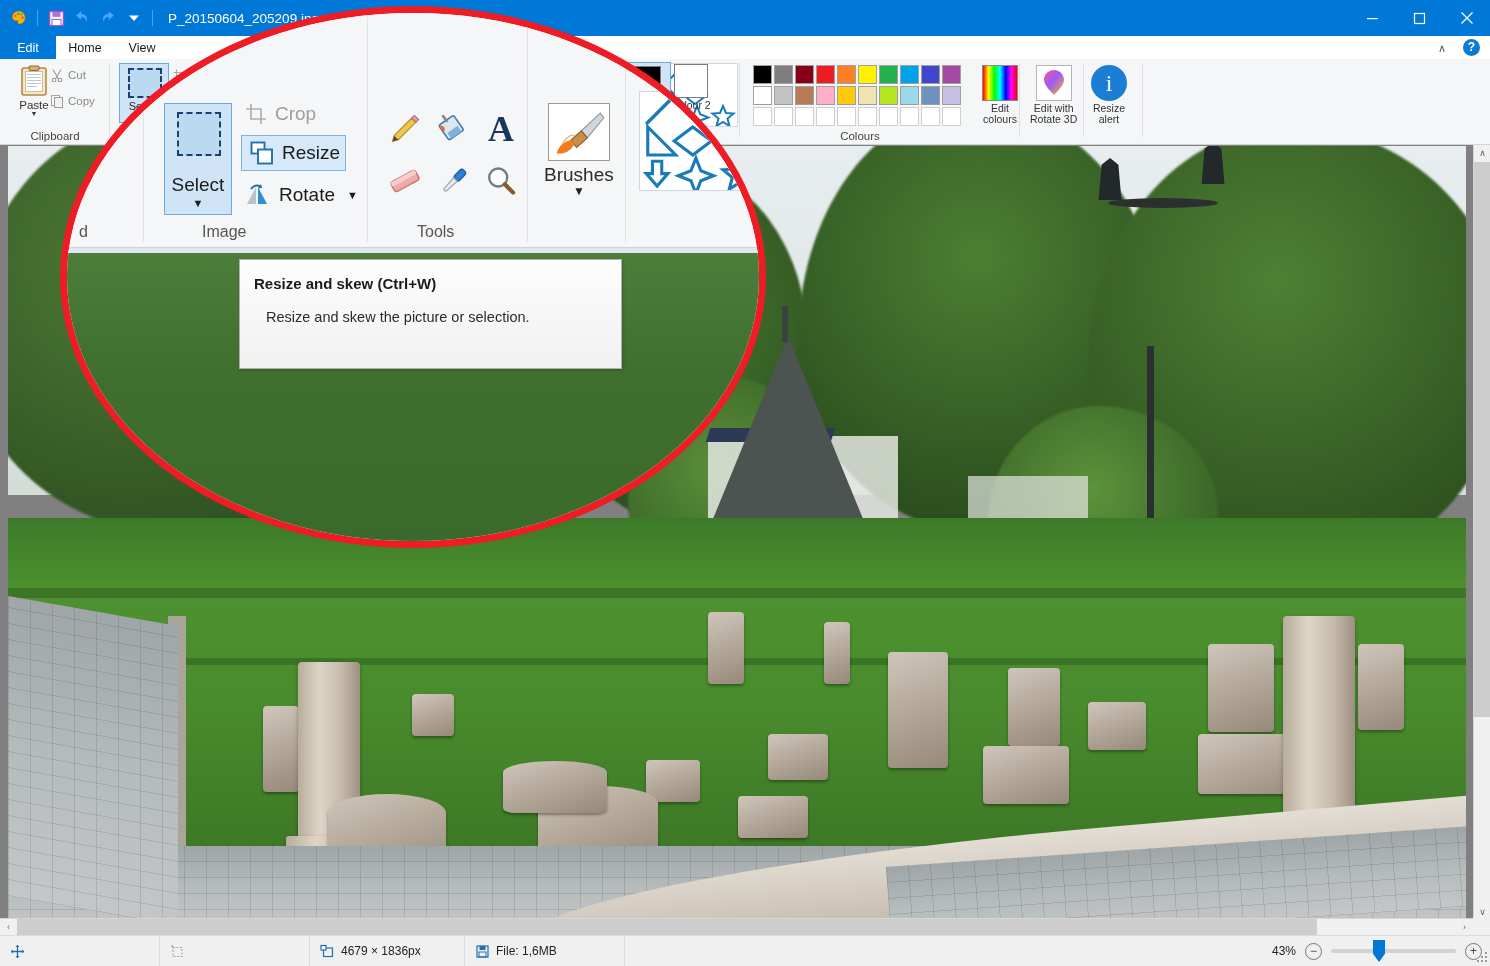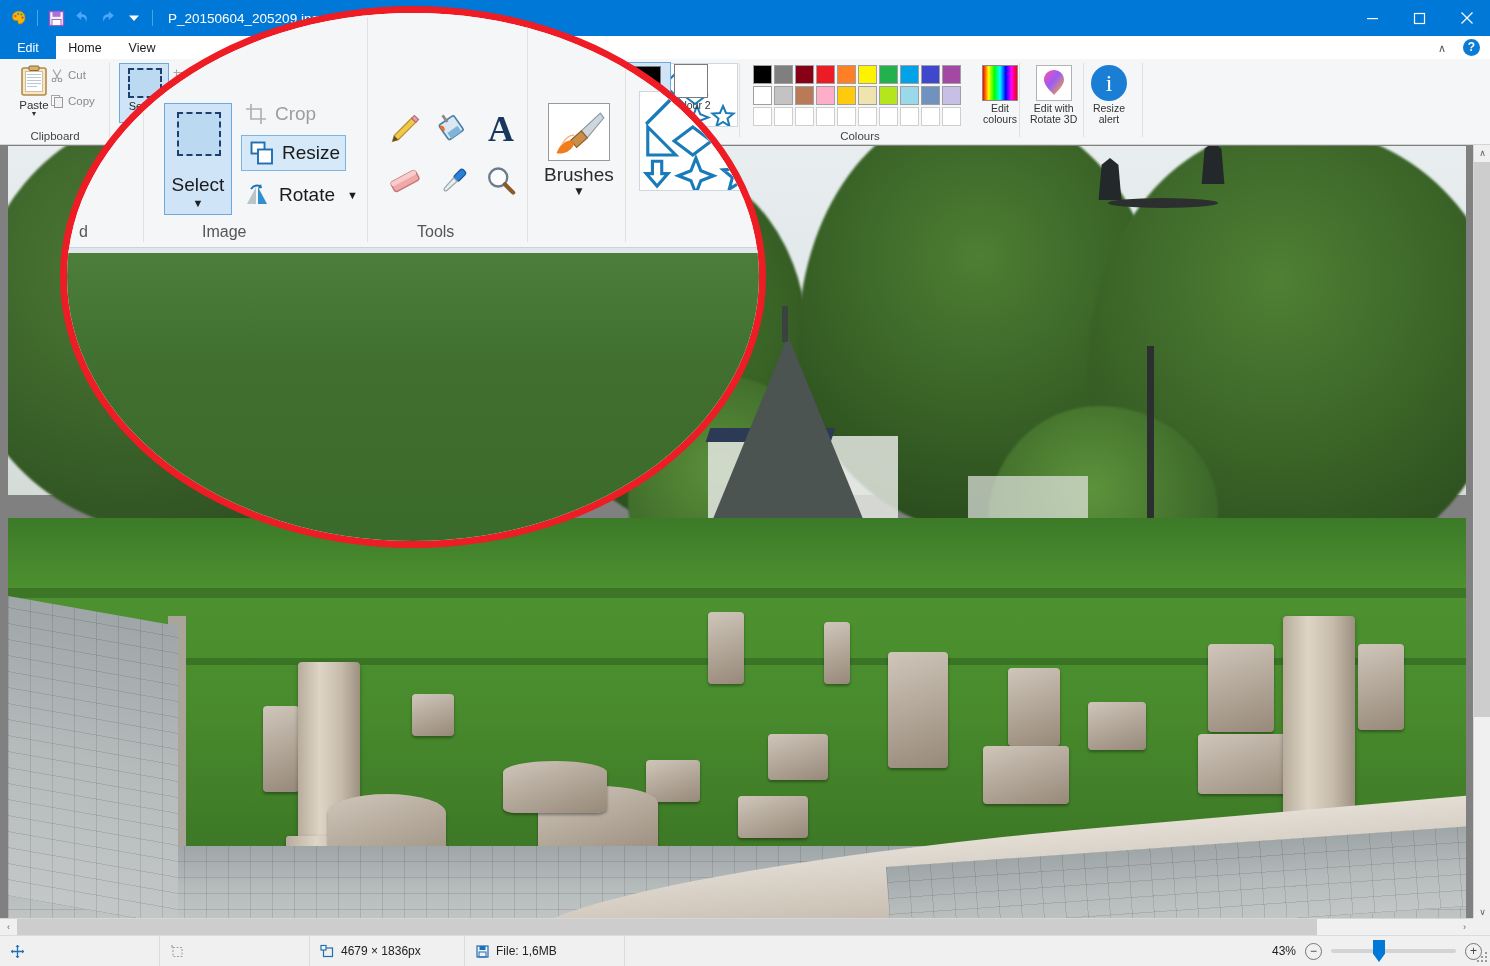--- a/index.html
+++ b/index.html
@@ -821,20 +821,24 @@
                 display:flex; flex-direction:column; align-items:center;">
       <div style="width:42px; height:42px; background:#000; border:1px solid #555;"></div>
       <div style="font-size:14px; color:#222; text-align:center; line-height:15px; margin-top:2px;">
         <span>Colours</span><br>
         <span>1</span>
       </div>
     </div>
 
     <div style="position:absolute; left:60px; top:240px; width:720px; height:6px; background:#dfe6ee; border-top:1px solid #c9d4dd;"></div>
 
+    <div class="tooltip">
+      <div class="tt-title">Resize and skew (Ctrl+W)</div>
+      <div class="tt-body">Resize and skew the picture or selection.</div>
+    </div>
   </div>
 </div>
 
 <div class="vscroll">
   <div class="vs-arrow" style="top:0;">∧</div>
   <div class="vs-thumb"></div>
   <div class="vs-arrow" style="bottom:0;">∨</div>
 </div>
 
 <div class="hscroll">

